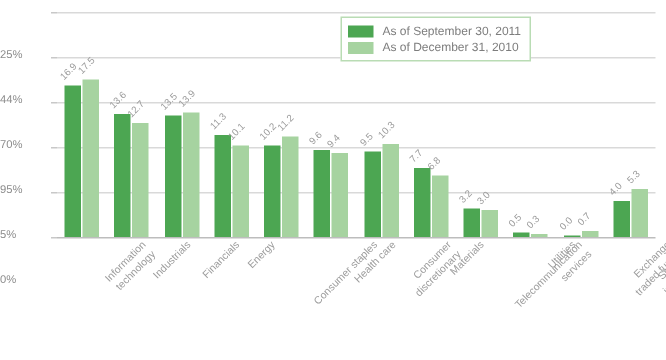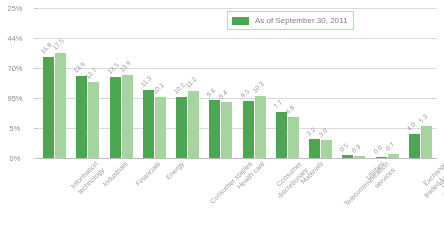--- a/index.html
+++ b/index.html
@@ -45,25 +45,26 @@
     position: absolute;
     left: 0;
     top: 8px;
     width: 34px;
     height: 150px;
   }
   .ylabels .yl {
     position: absolute;
     right: 4px;
     width: 30px;
-    text-align: center;
+    text-align: left;
     font-size: 7.5px;
     color: #8d8d8d;
     transform: translateY(-50%);
     white-space: nowrap;
+    margin-top: 28px;
   }
   .ytick-mark {
     position: absolute;
     left: 34px;
     width: 4px;
     height: 1px;
     background: #c8c8c8;
   }
 
   
@@ -250,20 +251,24 @@
       <div class="cat" style="left: 357.875px;">Utilities</div>
       <div class="cat" style="left: 391.125px;">Exchange traded funds</div>
       <div class="cat" style="left: 424.375px;">Short-term investments</div>
     </div>
 
   <div class="legend">
     <div class="legend-row">
       <span class="legend-swatch a"></span>
       <span class="legend-text">As of September 30, 2011</span>
     </div>
+    <div class="legend-row">
+      <span class="legend-swatch b"></span>
+      <span class="legend-text">As of December 31, 2010</span>
+    </div>
   </div>
 
 <div class="ytick-mark" style="top: 158px;"></div>
     <div class="ytick-mark" style="top: 128px;"></div>
     <div class="ytick-mark" style="top: 98px;"></div>
     <div class="ytick-mark" style="top: 68px;"></div>
     <div class="ytick-mark" style="top: 38px;"></div>
     <div class="ytick-mark" style="top: 8px;"></div>
   </div>
 

